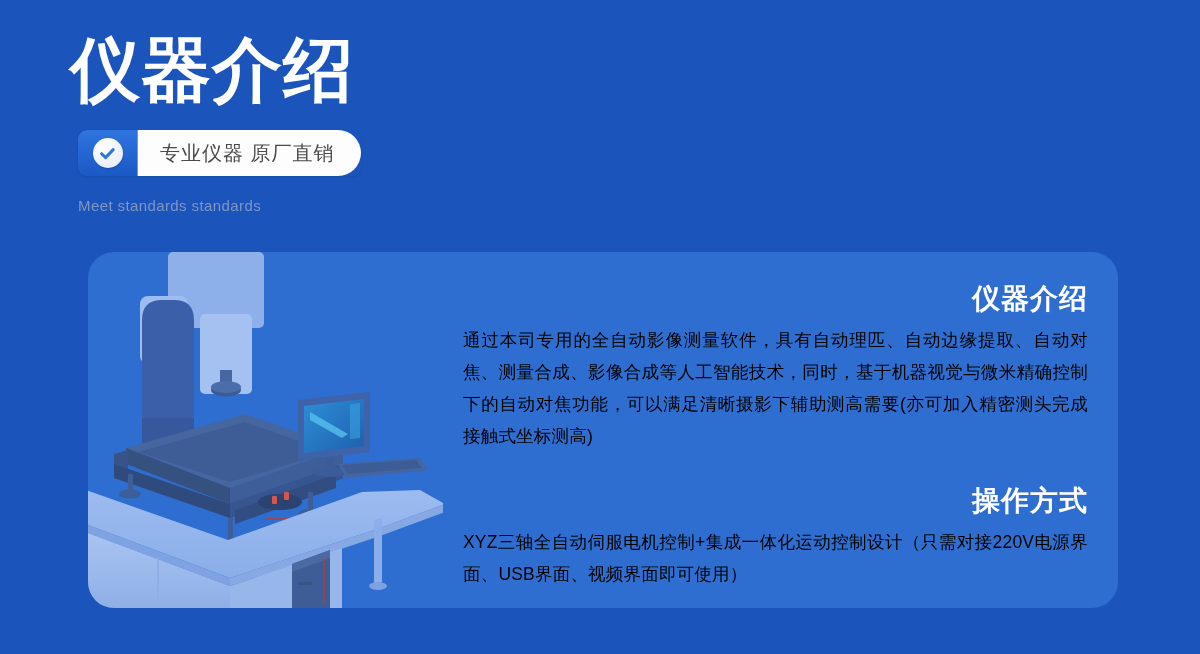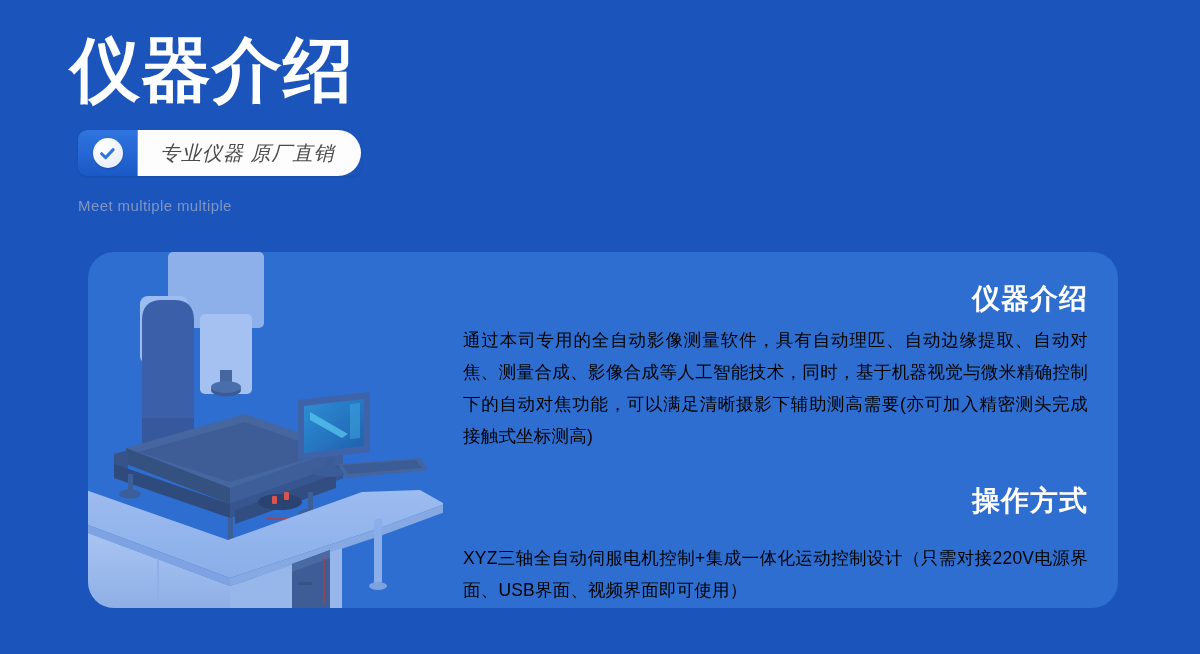--- a/index.html
+++ b/index.html
@@ -54,21 +54,20 @@
     display:flex; align-items:center; justify-content:center;
     box-shadow:0 1px 2px rgba(0,0,0,.18);
   }
   .check-circle svg { display:block; }
 
   .badge-text-box {
     background:#fdfdfd;
     display:flex; align-items:center;
     padding:0 26px 0 22px;
     border-radius:0 23px 23px 0;
-    font-style:italic;
   }
   .badge-text {
     font-size:20px;
     color:#4a4a4a;
     letter-spacing:1px;
     white-space:nowrap;
   }
 
   .subtitle {
     position:absolute;
@@ -118,21 +117,21 @@
   .sec-body {
     font-size:17.5px;
     line-height:32px;
     color:#000000;
     text-align:justify;
     letter-spacing:.2px;
   }
 
   .sec-1-title { margin-bottom:8px; }
   .sec-1-body  { margin-bottom:0; }
-  .sec-2-title { margin-top:32px; margin-bottom:24px; }
+  .sec-2-title { margin-top:32px; margin-bottom:8px; }
 </style>
 </head>
 <body>
 
 <div class="header">
 
   <h1 class="page-title">仪器介绍</h1>
 
   <div class="badge">
     <div class="badge-icon-box">
@@ -140,21 +139,21 @@
         <svg width="19" height="19" viewBox="0 0 19 19" aria-hidden="true">
           <path d="M3.6 9.7 L7.6 13.6 L15.2 5.6" fill="none" stroke="#2f74e0" stroke-width="3" stroke-linecap="round" stroke-linejoin="round"></path>
         </svg>
       </span>
     </div>
     <div class="badge-text-box">
       <span class="badge-text">专业仪器  原厂直销</span>
     </div>
   </div>
 
-  <div class="subtitle">Meet multiple multiple</div>
+  <div class="subtitle">Meet standards standards</div>
 </div>
 
 <div class="card">
 
   <div class="machine-wrap">
     <svg class="machine-svg" width="375" height="356" viewBox="0 0 375 356" aria-hidden="true">
       <defs>
         <linearGradient id="gTable" x1="0" y1="0" x2="0" y2="1">
           <stop offset="0" stop-color="#9dbcf0"></stop>
           <stop offset="1" stop-color="#8aaee9"></stop>

